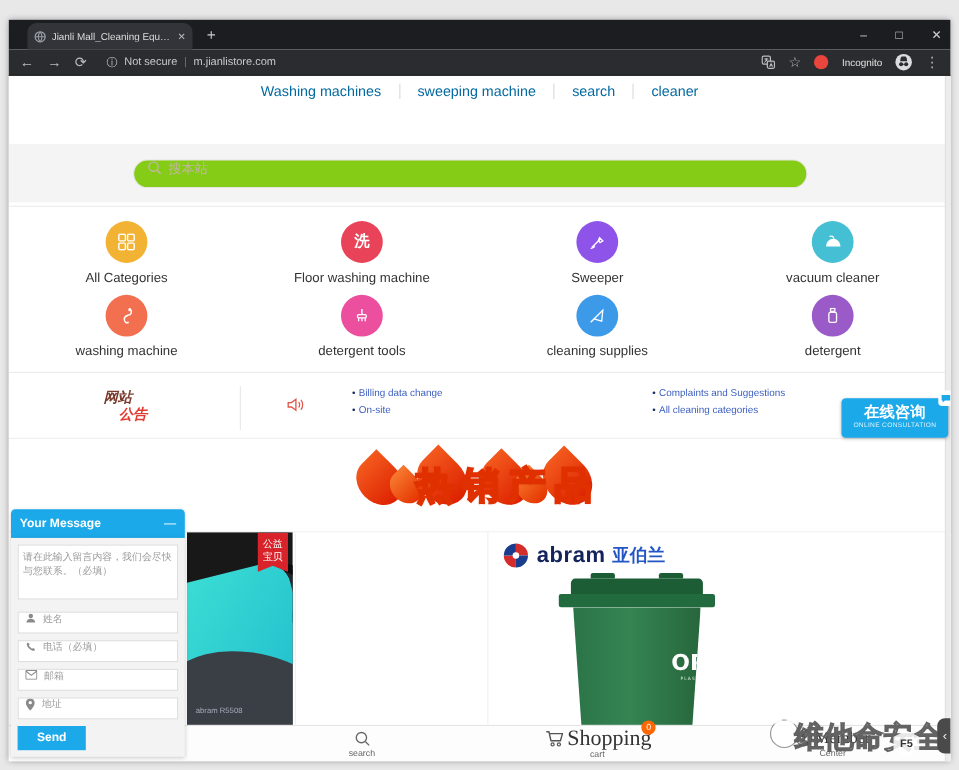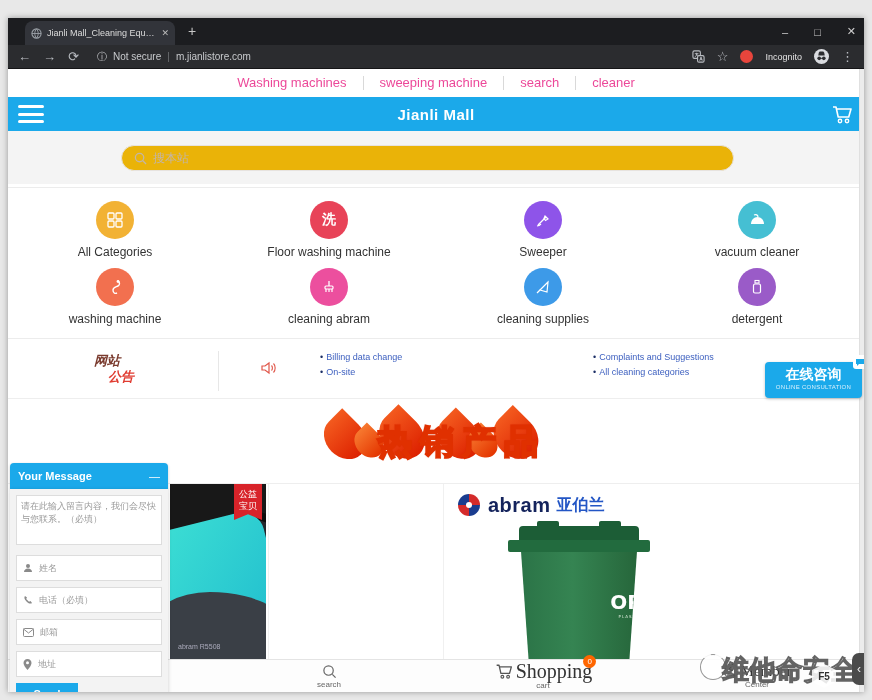--- a/index.html
+++ b/index.html
@@ -23,31 +23,31 @@
   .ext-red { width:13px; height:13px; border-radius:50%; background:#e8453c; }
   .incog-label { color:#e2e2e2; font-size:9px; }
   .incog-icon { width:15px; height:15px; border-radius:50%; background:#dadce0; display:flex; align-items:center; justify-content:center; }
   .tr-icon svg, .incog-icon svg { display:block; }
 
   
   .viewport { position:absolute; left:0; top:51px; width:856px; height:623px; background:#fff; overflow:hidden; }
   .scrollstrip { position:absolute; right:0; top:0; width:5px; height:100%; background:#ececec; border-left:1px solid #e0e0e0; }
 
   .topnav { position:absolute; left:0; top:0; width:856px; height:27px; background:#fff; display:flex; align-items:center; justify-content:center; }
-  .topnav .tn-item { font-size:13px; color:#ec4899; padding:0 16px; border-right:1px solid #d9d9d9; line-height:14px; cursor:pointer;text-align:center; }
+  .topnav .tn-item { font-size:13px; color:#0369a1; padding:0 16px; border-right:1px solid #d9d9d9; line-height:14px; cursor:pointer;text-align:center; }
   .topnav .tn-item:last-child { border-right:none; }
 
   .bluebar { position:absolute; left:0; top:28px; width:856px; height:34px; background:#1ba9ea; display:flex; align-items:center; justify-content:center; }
   .bluebar .title { color:#fff; font-size:15px; font-weight:bold; letter-spacing:.5px; }
   .hamburger { position:absolute; left:10px; top:8px; width:26px; height:18px; display:flex; flex-direction:column; justify-content:space-between; cursor:pointer; }
   .hamburger i { display:block; height:3px; border-radius:2px; background:#fff; }
   .cart-top { position:absolute; right:10px; top:6px; cursor:pointer; }
 
   .searcharea { position:absolute; left:0; top:62px; width:856px; height:53px; background:#f4f4f4; }
-  .searchpill { position:absolute; left:113px; top:14px; width:613px; height:26px; background:#eab308; border:1px solid #e7e3df; border-radius:13px; display:flex; align-items:center; padding:0 12px; gap:6px; }
+  .searchpill { position:absolute; left:113px; top:14px; width:613px; height:26px; background:#84cc16; border:1px solid #e7e3df; border-radius:13px; display:flex; align-items:flex-start; padding:0 12px; gap:6px; }
   .searchpill input { border:none; outline:none; flex:1; font-size:12px; color:#555; background:transparent; font-family:inherit; }
   .searchpill input::placeholder { color:#c3b5a6; }
 
   .catpanel { position:absolute; left:0; top:118px; width:856px; height:152px; background:#fff; border-top:1px solid #ececec; border-bottom:1px solid #ececec; display:grid; grid-template-columns:repeat(4,1fr); grid-template-rows:1fr 1fr; padding:8px 0; }
   .catcell { display:flex; flex-direction:column; align-items:center; justify-content:center; gap:6px; cursor:pointer; }
   .catcircle { width:38px; height:38px; border-radius:50%; display:flex; align-items:center; justify-content:center; color:#fff; }
   .catglyph { font-size:14px; font-weight:bold; color:#fff; }
   .catlabel { font-size:12px; color:#333; }
 
   .announce { position:absolute; left:0; top:275px; width:856px; height:55px; background:#fff; border-bottom:1px solid #eee; }
@@ -92,21 +92,21 @@
   .bin-logo small { display:block; font-size:4px; font-weight:normal; letter-spacing:1px; color:#d9ead9; }
 
   
   .msgform { position:absolute; left:2px; top:394px; width:158px; z-index:20; }
   .msg-head { height:26px; background:#1ba9ea; border-radius:4px 4px 0 0; display:flex; align-items:center; justify-content:space-between; padding:0 8px; box-shadow:0 1px 3px rgba(0,0,0,.2); }
   .msg-title { color:#fff; font-weight:bold; font-size:11px; }
   .msg-min { color:#fff; font-size:11px; cursor:pointer; }
   .msg-body { background:#f3f3f3; padding:6px; box-shadow:0 1px 4px rgba(0,0,0,.2); }
   .msg-body textarea { width:100%; height:50px; border:1px solid #ddd; background:#fff; resize:none; font-size:9px; color:#555; padding:4px; font-family:inherit; outline:none; }
   .msg-body textarea::placeholder, .mf-field input::placeholder { color:#9a9a9a; }
-  .mf-field { display:flex; align-items:center; gap:6px; background:#fff; border:1px solid #ddd; height:20px; margin-top:6px; padding:12px 6px; }
+  .mf-field { display:flex; align-items:flex-start; gap:6px; background:#fff; border:1px solid #ddd; height:20px; margin-top:6px; padding:0 6px; }
   .mf-field input { border:none; outline:none; flex:1; font-size:9px; color:#555; background:transparent; font-family:inherit; }
   .mf-icon { color:#8a8a8a; display:flex; }
   .sendbtn { margin-top:6px; width:62px; height:22px; background:#1ba9ea; color:#fff; border:none; font-size:11px; font-weight:bold; cursor:pointer; font-family:inherit; }
 
   
   .bottomnav { position:absolute; left:0; top:590px; width:856px; height:33px; background:#fdfdfd; border-top:1px solid #e4e4e4; display:flex; }
   .bn-item { flex:1; display:flex; flex-direction:column; align-items:center; justify-content:center; gap:1px; cursor:pointer; color:#555; }
   .bn-label { font-size:8px; color:#666; }
   .bn-big { font-family:"Liberation Serif","DejaVu Serif",serif; font-size:20px; color:#333; line-height:18px; }
   .bn-med { font-family:"Liberation Serif","DejaVu Serif",serif; font-size:15px; color:#333; line-height:15px; }
@@ -180,33 +180,20 @@
 
   <div class="viewport">
 
     <div class="topnav">
       <span class="tn-item">Washing machines</span>
       <span class="tn-item">sweeping machine</span>
       <span class="tn-item">search</span>
       <span class="tn-item">cleaner</span>
     </div>
 
-    <div class="bluebar">
-      <div class="hamburger">
-          <i></i>
-          <i></i>
-          <i></i>
-        </div>
-      <span class="title">Jianli Mall</span>
-      <span class="cart-top"><svg width="24" height="22" viewBox="0 0 24 22">
-            <path d="M3 4h3l2.2 10h10.5l2.3-8H7" fill="none" stroke="#fff" stroke-width="1.6" stroke-linejoin="round"></path>
-            <circle cx="10" cy="18" r="1.7" fill="none" stroke="#fff" stroke-width="1.4"></circle>
-            <circle cx="17" cy="18" r="1.7" fill="none" stroke="#fff" stroke-width="1.4"></circle>
-          </svg></span>
-    </div>
 
     <div class="searcharea">
       <div class="searchpill">
         <svg width="13" height="13" viewBox="0 0 14 14">
             <circle cx="6" cy="6" r="4.5" fill="none" stroke="#c3b5a6" stroke-width="1.4"></circle>
             <path d="M9.5 9.5 13 13" stroke="#c3b5a6" stroke-width="1.4"></path>
           </svg>
         <input type="text" placeholder="搜本站" style="">
       </div>
     </div>
@@ -257,21 +244,21 @@
         <span class="catlabel">washing machine</span>
       </div>
       <div class="catcell">
         <span class="catcircle" style="background-color: rgb(236, 79, 158);">
             <svg width="16" height="16" viewBox="0 0 16 16">
               <path d="M8 2v5" stroke="#fff" stroke-width="1.3"></path>
               <rect x="4" y="7" width="8" height="3" rx="1" fill="none" stroke="#fff" stroke-width="1.2"></rect>
               <path d="M5 10v3M8 10v3M11 10v3" stroke="#fff" stroke-width="1.2"></path>
             </svg>
           </span>
-        <span class="catlabel">cleaning abram</span>
+        <span class="catlabel">detergent tools</span>
       </div>
       <div class="catcell">
         <span class="catcircle" style="background-color: rgb(61, 154, 232);">
             <svg width="16" height="16" viewBox="0 0 16 16">
               <path d="M13 3 5 11l7 2z" fill="none" stroke="#fff" stroke-width="1.2"></path>
               <path d="M5 11 2 14" stroke="#fff" stroke-width="1.3"></path>
             </svg>
           </span>
         <span class="catlabel">cleaning supplies</span>
       </div>

